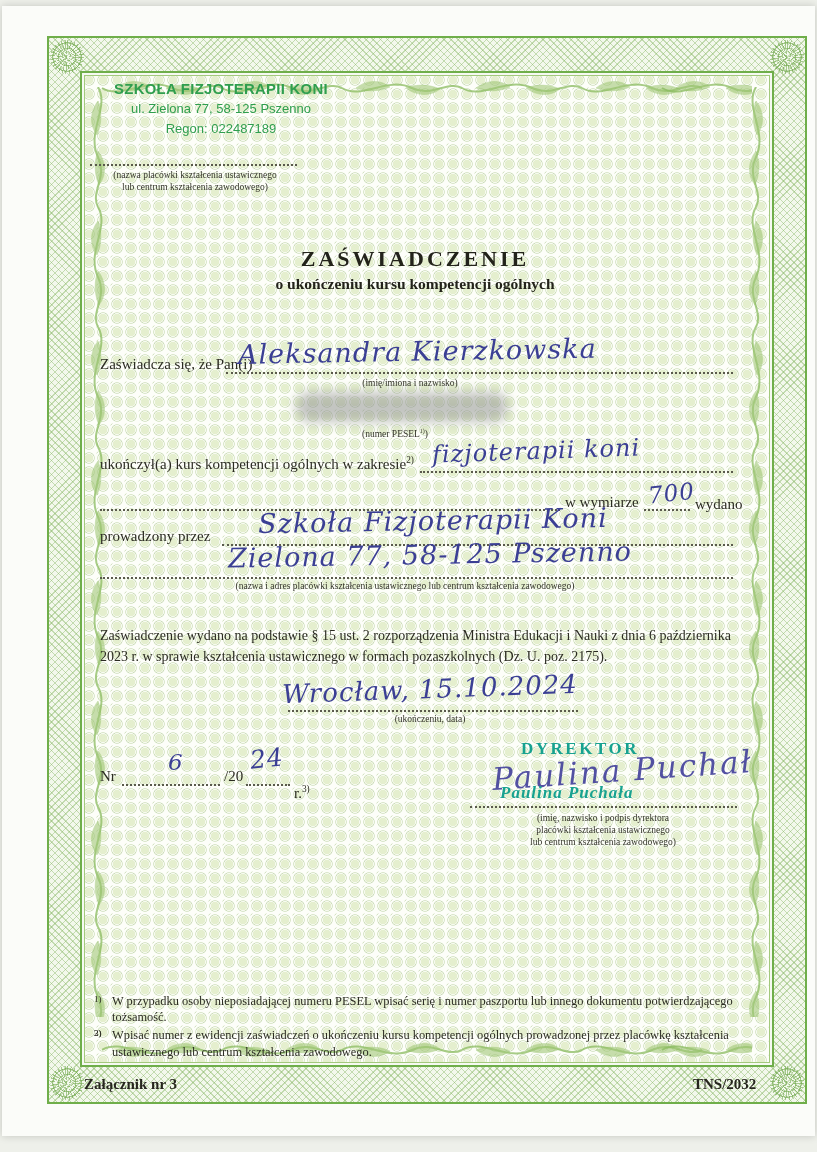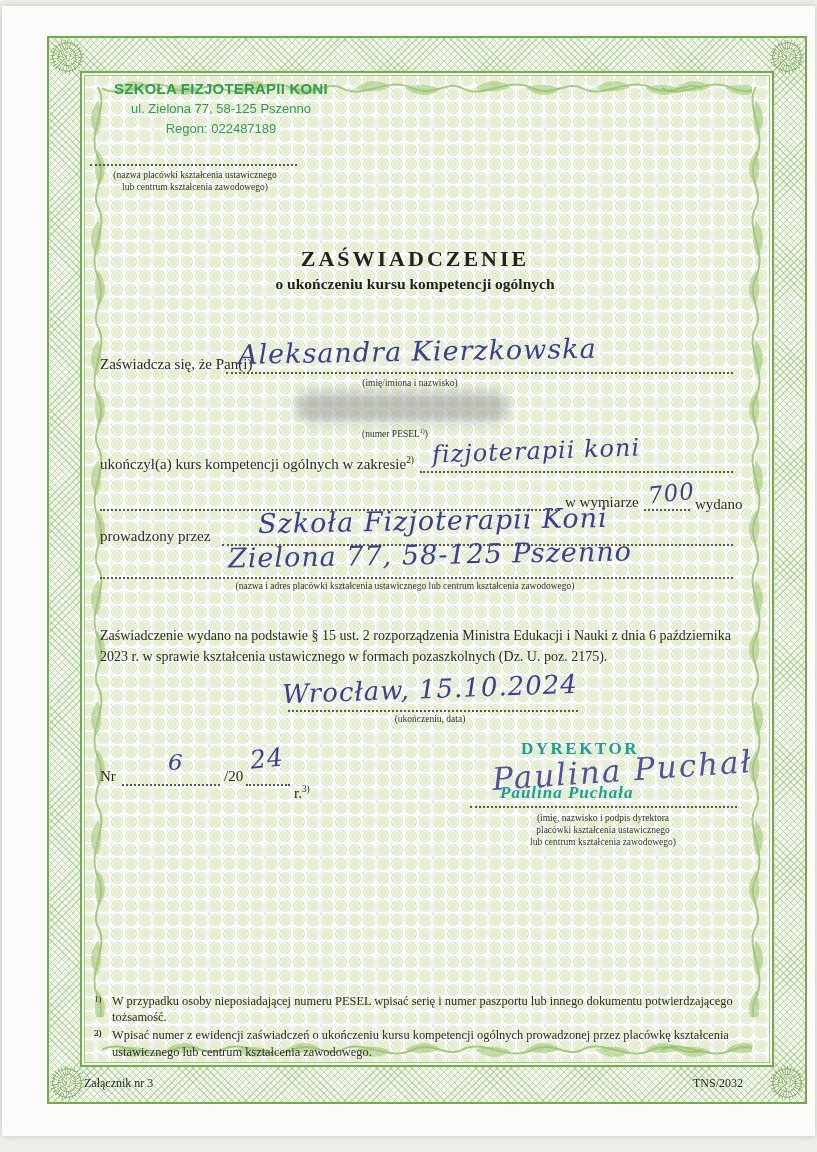--- a/index.html
+++ b/index.html
@@ -55,21 +55,21 @@
   .stamp .s-name{font-weight:bold;font-size:15.5px;letter-spacing:.3px;transform:scaleX(.96);}
   .stamp .s-line{font-size:13px;}
   .title{font-weight:bold;font-size:22px;letter-spacing:3px;text-align:center;color:#23231b;}
   .subtitle{font-weight:bold;font-size:15.5px;text-align:center;color:#23231b;}
   sup{font-size:62%;}
   .legal{font-size:14px;line-height:20.5px;color:#2b2b22;}
   .fn{font-size:12.4px;line-height:16.2px;color:#2b2b22;position:relative;padding-left:20px;margin-bottom:2px;}
   .fn .mk{position:absolute;left:2px;top:-2px;font-size:9px;}
   .teal{color:#17a290;}
   .pesel-blur{position:absolute;z-index:3;background:rgba(148,150,148,.55);filter:blur(6px);border-radius:14px;}
-  .foot-label{position:absolute;z-index:3;font-weight:normal;font-size:12px;color:#26261e;}
+  .foot-label{position:absolute;z-index:3;font-weight:bold;font-size:15px;color:#26261e;}
   .sig{font-family:"DejaVu Serif",serif;font-style:italic;color:#45439c;font-size:31px;letter-spacing:2px;transform:rotate(-4deg);white-space:nowrap;opacity:.92;}
   .dir-name{font-family:"Liberation Serif",serif;font-style:italic;font-weight:bold;font-size:17px;letter-spacing:1px;}
   .dir-title{font-family:"Liberation Serif",serif;font-weight:bold;font-size:17px;letter-spacing:2.5px;}
 </style>
 </head>
 <body>
 
 <svg width="0" height="0" style="position:absolute">
   <defs>
     <g id="vmot">

